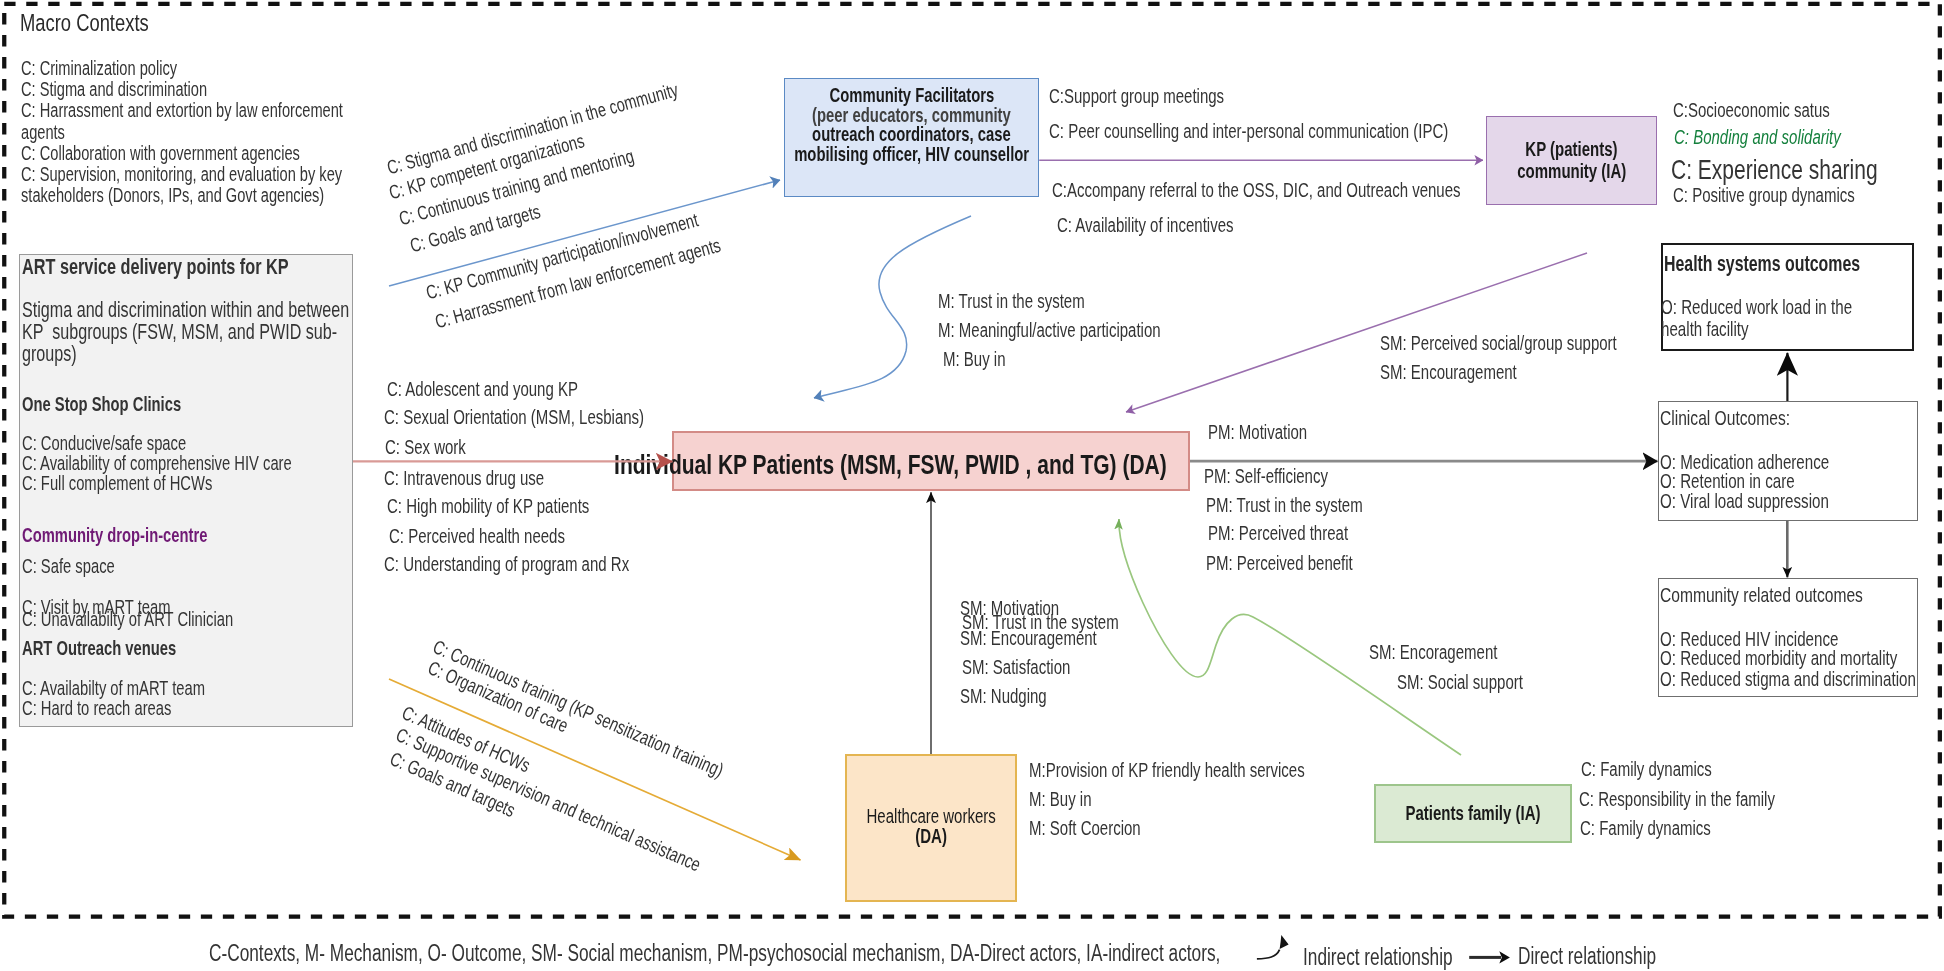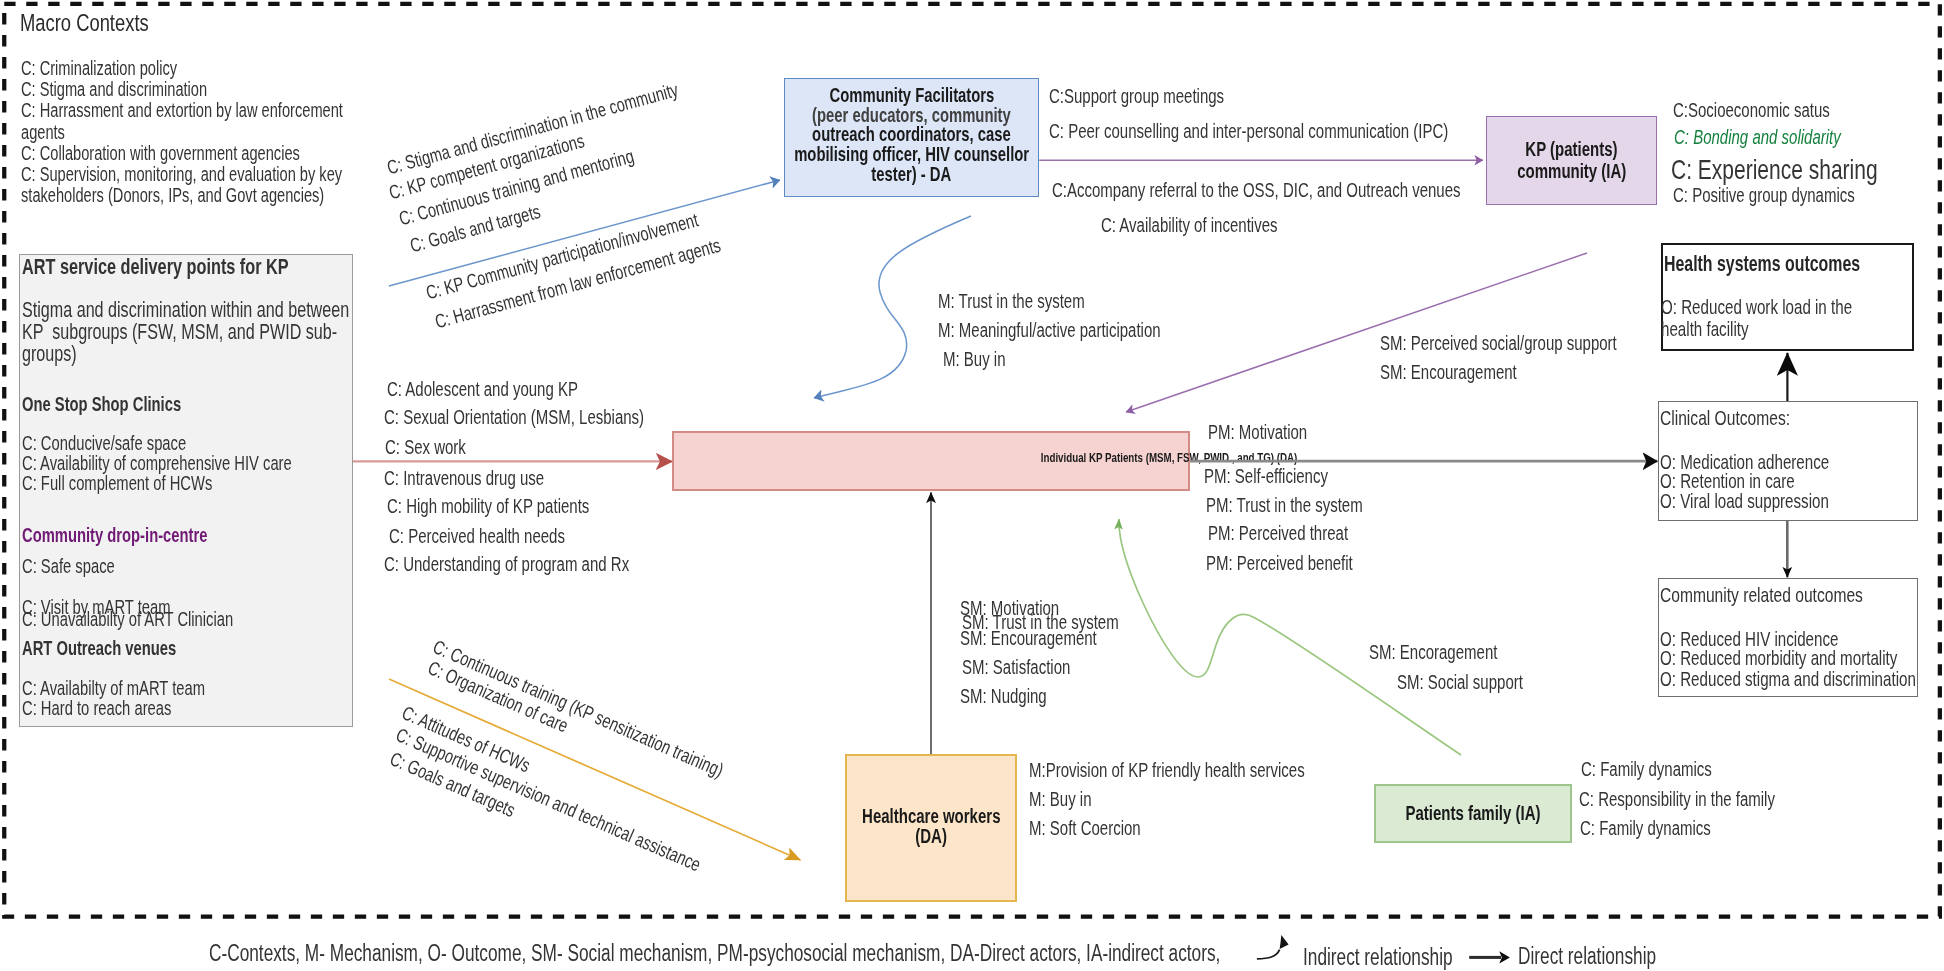--- a/index.html
+++ b/index.html
@@ -89,28 +89,27 @@
       <span class="c" style="transform:scaleX(0.75);">C: Availabilty of mART team</span>
     </div>
 <div class="txt" style="left:22.1px;top:699.0px;font-size:19.7px;line-height:1;color:#343434;">
       <span class="c" style="transform:scaleX(0.75);">C: Hard to reach areas</span>
     </div>
 <div class="abs" style="left:784px;top:78px;width:255px;height:119px;background:#dce6f7;border:1px solid #5b8ac4;box-sizing:border-box;"></div>
 <div class="txt" style="left:634px;top:85.8px;width:555px;font-size:19.8px;line-height:1;text-align:center;font-weight:bold;color:#1a1a1a;"><span class="c" style="transform:scaleX(0.75);transform-origin:50% 0;display:inline-block;">Community Facilitators</span></div>
 <div class="txt" style="left:634px;top:105.5px;width:555px;font-size:19.8px;line-height:1;text-align:center;font-weight:bold;color:#404040;"><span class="c" style="transform:scaleX(0.75);transform-origin:50% 0;display:inline-block;">(peer educators, community</span></div>
 <div class="txt" style="left:634px;top:125.3px;width:555px;font-size:19.8px;line-height:1;text-align:center;font-weight:bold;color:#1a1a1a;"><span class="c" style="transform:scaleX(0.75);transform-origin:50% 0;display:inline-block;">outreach coordinators, case</span></div>
 <div class="txt" style="left:634px;top:145.1px;width:555px;font-size:19.8px;line-height:1;text-align:center;font-weight:bold;color:#1a1a1a;"><span class="c" style="transform:scaleX(0.75);transform-origin:50% 0;display:inline-block;">mobilising officer, HIV counsellor</span></div>
-<div class="txt" style="left:634px;top:164.8px;width:555px;font-size:19.8px;line-height:1;text-align:center;font-weight:bold;color:#1a1a1a;"><span class="c" style="transform:scaleX(0.75);transform-origin:50% 0;display:inline-block;">tester) - DA</span></div>
 <div class="abs" style="left:1486px;top:116px;width:171px;height:89px;background:#e4d7ea;border:1px solid #9a6fae;box-sizing:border-box;"></div>
 <div class="txt" style="left:1336px;top:138.7px;width:471px;font-size:20px;line-height:1;text-align:center;font-weight:bold;color:#1a1a1a;"><span class="c" style="transform:scaleX(0.75);transform-origin:50% 0;display:inline-block;">KP (patients)</span></div>
 <div class="txt" style="left:1336px;top:161.0px;width:471px;font-size:20px;line-height:1;text-align:center;font-weight:bold;color:#1a1a1a;"><span class="c" style="transform:scaleX(0.75);transform-origin:50% 0;display:inline-block;">community (IA)</span></div>
 <div class="abs" style="left:672px;top:431px;width:518px;height:60px;background:#f6d2d0;border:2.0px solid #d38b86;box-sizing:border-box;"></div>
-<div class="txt" style="left:522px;top:450.5px;width:818px;font-size:13px;line-height:1;text-align:right;font-weight:bold;color:#1a1a1a;"><span class="c" style="transform:scaleX(0.75);transform-origin:50% 0;display:inline-block;">Individual KP Patients (MSM, FSW, PWID , and TG) (DA)</span></div>
+<div class="txt" style="left:522px;top:450.5px;width:818px;font-size:28px;line-height:1;text-align:left;font-weight:bold;color:#1a1a1a;"><span class="c" style="transform:scaleX(0.75);transform-origin:50% 0;display:inline-block;">Individual KP Patients (MSM, FSW, PWID , and TG) (DA)</span></div>
 <div class="abs" style="left:845px;top:754px;width:172px;height:148px;background:#fce5c8;border:2.0px solid #e4b551;box-sizing:border-box;"></div>
-<div class="txt" style="left:695px;top:806.2px;width:472px;font-size:20px;line-height:1;text-align:center;font-weight:bold;color:#1a1a1a;"><span class="c" style="transform:scaleX(0.75);transform-origin:50% 0;display:inline-block;">Healthcare workers</span></div>
+<div class="txt" style="left:695px;top:806.2px;width:472px;font-size:20px;line-height:1;text-align:center;font-weight:normal;color:#1a1a1a;"><span class="c" style="transform:scaleX(0.75);transform-origin:50% 0;display:inline-block;">Healthcare workers</span></div>
 <div class="txt" style="left:695px;top:826.1px;width:472px;font-size:20px;line-height:1;text-align:center;font-weight:bold;color:#1a1a1a;"><span class="c" style="transform:scaleX(0.75);transform-origin:50% 0;display:inline-block;">(DA)</span></div>
 <div class="abs" style="left:1374px;top:784px;width:198px;height:59px;background:#dbead3;border:2.0px solid #9dc58c;box-sizing:border-box;"></div>
 <div class="txt" style="left:1224px;top:802.8px;width:498px;font-size:20px;line-height:1;text-align:center;font-weight:bold;color:#1a1a1a;"><span class="c" style="transform:scaleX(0.75);transform-origin:50% 0;display:inline-block;">Patients family (IA)</span></div>
 <div class="abs" style="left:1661px;top:243px;width:253px;height:108px;border:2.6px solid #1a1a1a;box-sizing:border-box;background:#fff;"></div>
 <div class="txt" style="left:1663.7px;top:252.8px;font-size:21.2px;line-height:1;font-weight:bold;color:#262626;">
       <span class="c" style="transform:scaleX(0.75);">Health systems outcomes</span>
     </div>
 <div class="txt" style="left:1660.5px;top:297.1px;font-size:20.2px;line-height:1;color:#343434;">
       <span class="c" style="transform:scaleX(0.75);">O: Reduced work load in the</span>
     </div>
@@ -224,21 +223,21 @@
     </div>
 <div class="txt" style="left:1049.4px;top:85.7px;font-size:20px;line-height:1;color:#343434;">
       <span class="c" style="transform:scaleX(0.75);">C:Support group meetings</span>
     </div>
 <div class="txt" style="left:1049.4px;top:121.1px;font-size:20px;line-height:1;color:#343434;">
       <span class="c" style="transform:scaleX(0.75);">C: Peer counselling and inter-personal communication (IPC)</span>
     </div>
 <div class="txt" style="left:1052.3px;top:179.8px;font-size:20px;line-height:1;color:#343434;">
       <span class="c" style="transform:scaleX(0.75);">C:Accompany referral to the OSS, DIC, and Outreach venues</span>
     </div>
-<div class="txt" style="left:1056.7px;top:215.2px;font-size:20px;line-height:1;color:#343434;margin-left:44px;">
+<div class="txt" style="left:1056.7px;top:215.2px;font-size:20px;line-height:1;color:#343434;">
       <span class="c" style="transform:scaleX(0.75);">C: Availability of incentives</span>
     </div>
 <div class="txt" style="left:1672.9px;top:100.4px;font-size:20px;line-height:1;color:#343434;">
       <span class="c" style="transform:scaleX(0.75);">C:Socioeconomic satus</span>
     </div>
 <div class="txt" style="left:1673.6px;top:127.4px;font-size:20px;line-height:1;color:#15803d;font-style:italic;">
       <span class="c" style="transform:scaleX(0.75);">C: Bonding and solidarity</span>
     </div>
 <div class="txt" style="left:1671.4px;top:155.9px;font-size:28px;line-height:1;color:#343434;">
       <span class="c" style="transform:scaleX(0.75);">C: Experience sharing</span>

